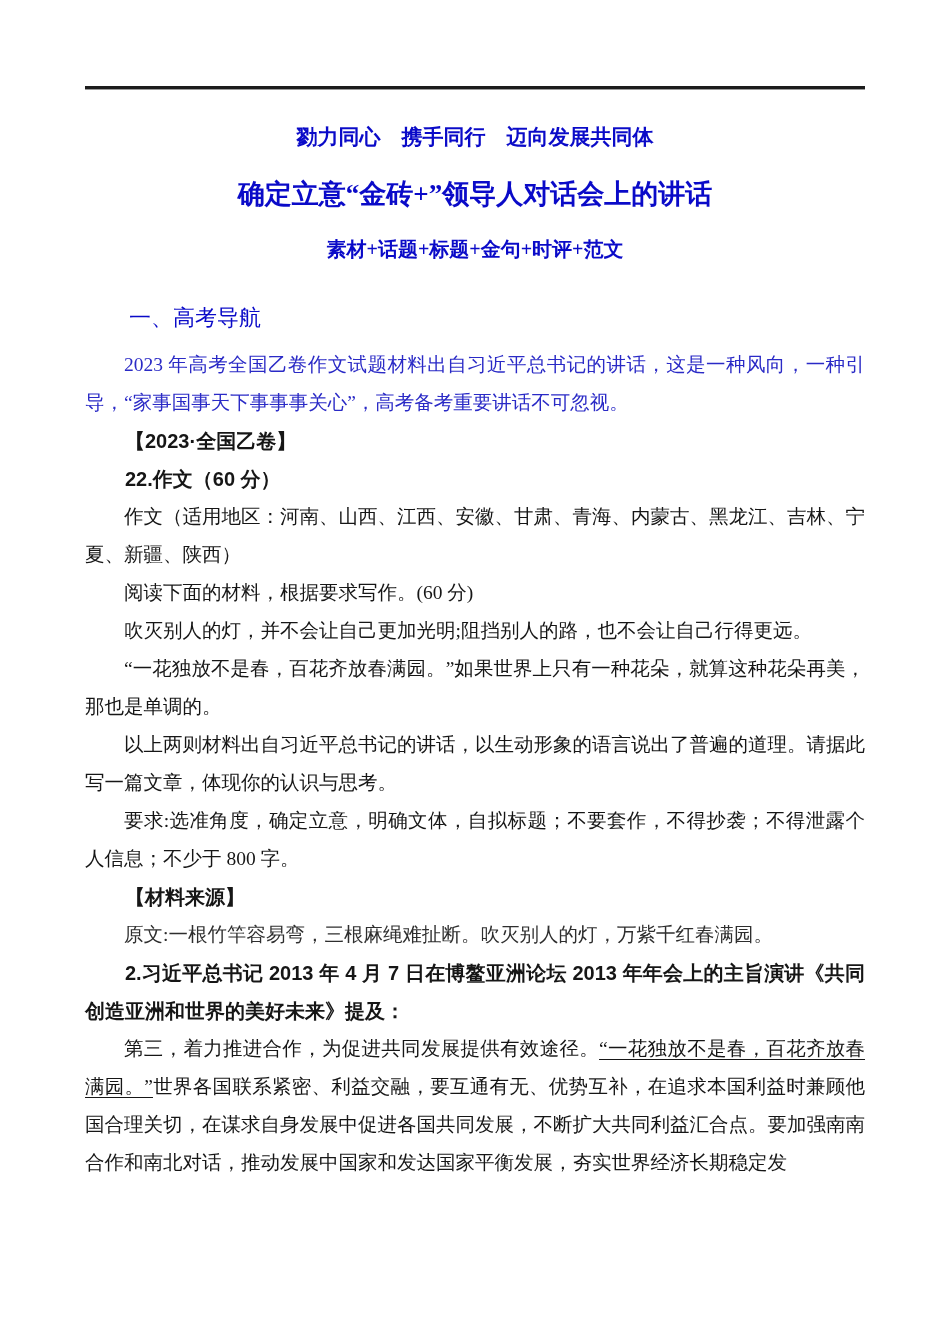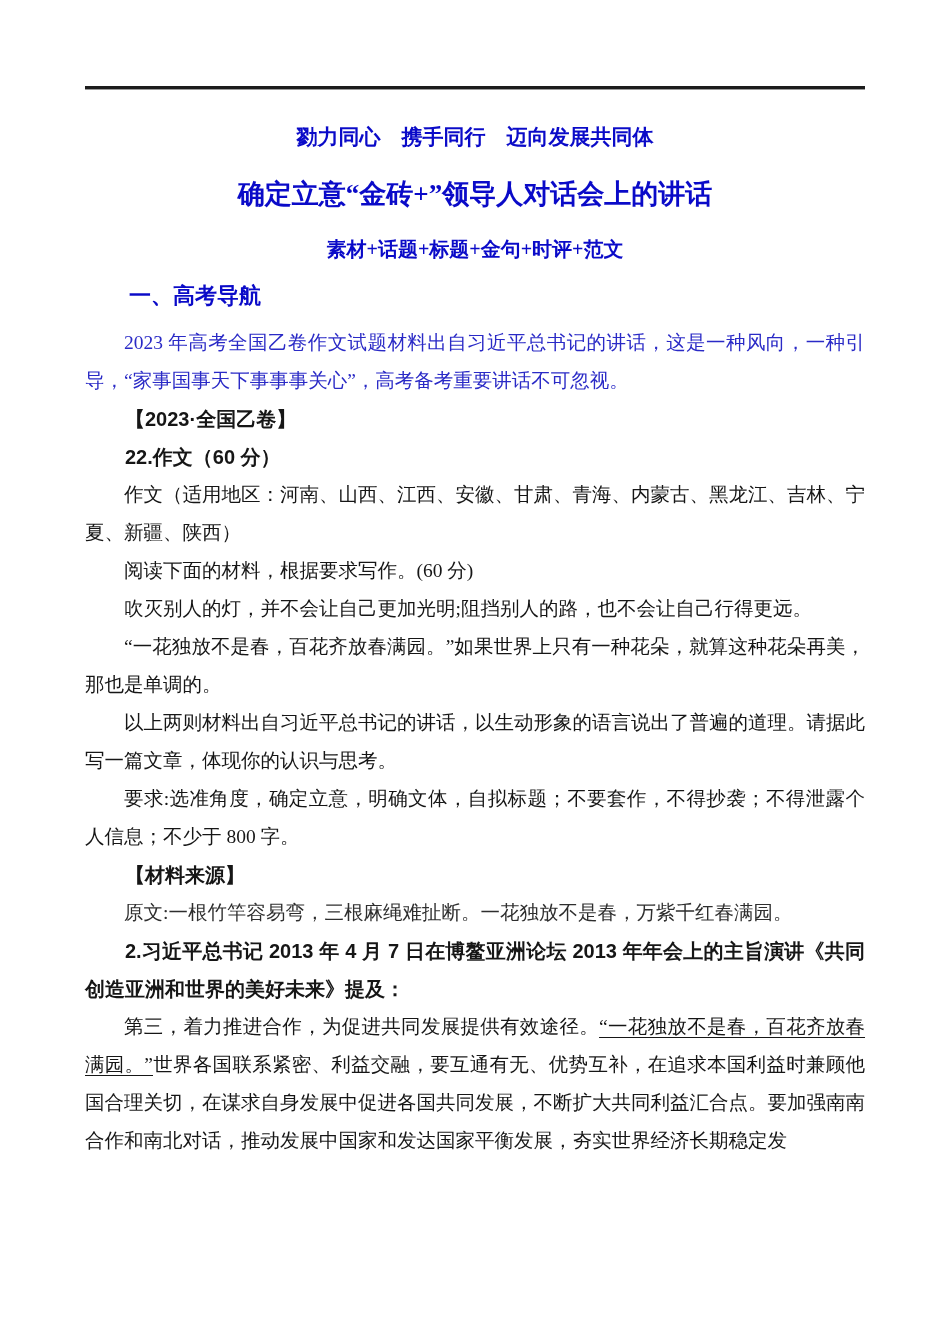--- a/index.html
+++ b/index.html
@@ -52,23 +52,23 @@
   .doc-subtitle {
     margin: 20px 0 0 0;
     text-align: center;
     font-family: "Liberation Serif", serif;
     font-weight: 600;
     font-size: 20px;
     line-height: 30px;
     color: #0a0ac8;
   }
   .sec-heading {
-    margin: 16px 0 0 0;
+    margin: 38px 0 0 0;
     font-family: "Liberation Sans", sans-serif;
-    font-weight: bold;
+    font-weight: normal;
     font-size: 22px;
     line-height: 32px;
     color: #0a0ac8;
     text-indent: 2em;
   }
   .para {
     margin: 0;
     font-size: 19.5px;
     line-height: 38px;
     text-align: justify;
@@ -109,18 +109,18 @@
     <p class="para bold-line">【2023·全国乙卷】</p>
     <p class="para bold-line">22.作文（60 分）</p>
     <p class="para">作文（适用地区：河南、山西、江西、安徽、甘肃、青海、内蒙古、黑龙江、吉林、宁夏、新疆、陕西）</p>
     <p class="para">阅读下面的材料，根据要求写作。(60 分)</p>
     <p class="para">吹灭别人的灯，并不会让自己更加光明;阻挡别人的路，也不会让自己行得更远。</p>
     <p class="para">“一花独放不是春，百花齐放春满园。”如果世界上只有一种花朵，就算这种花朵再美，那也是单调的。</p>
     <p class="para">以上两则材料出自习近平总书记的讲话，以生动形象的语言说出了普遍的道理。请据此写一篇文章，体现你的认识与思考。</p>
     <p class="para">要求:选准角度，确定立意，明确文体，自拟标题；不要套作，不得抄袭；不得泄露个人信息；不少于 800 字。</p>
 
     <p class="para bold-line">【材料来源】</p>
-    <p class="para gray">原文:一根竹竿容易弯，三根麻绳难扯断。一花独放不是春，万紫千红春满园。</p>
+    <p class="para gray">原文:一根竹竿容易弯，三根麻绳难扯断。吹灭别人的灯，万紫千红春满园。</p>
     <p class="para bold-line">2.习近平总书记 2013 年 4 月 7 日在博鳌亚洲论坛 2013 年年会上的主旨演讲《共同创造亚洲和世界的美好未来》提及：</p>
     <p class="para"><span>第三，着力推进合作，为促进共同发展提供有效途径。</span><span class="underline">“一花独放不是春，百花齐放春满园。”</span><span>世界各国联系紧密、利益交融，要互通有无、优势互补，在追求本国利益时兼顾他国合理关切，在谋求自身发展中促进各国共同发展，不断扩大共同利益汇合点。要加强南南合作和南北对话，推动发展中国家和发达国家平衡发展，夯实世界经济长期稳定发</span></p>
 
   </div>
 </div>
 
 </body></html>

